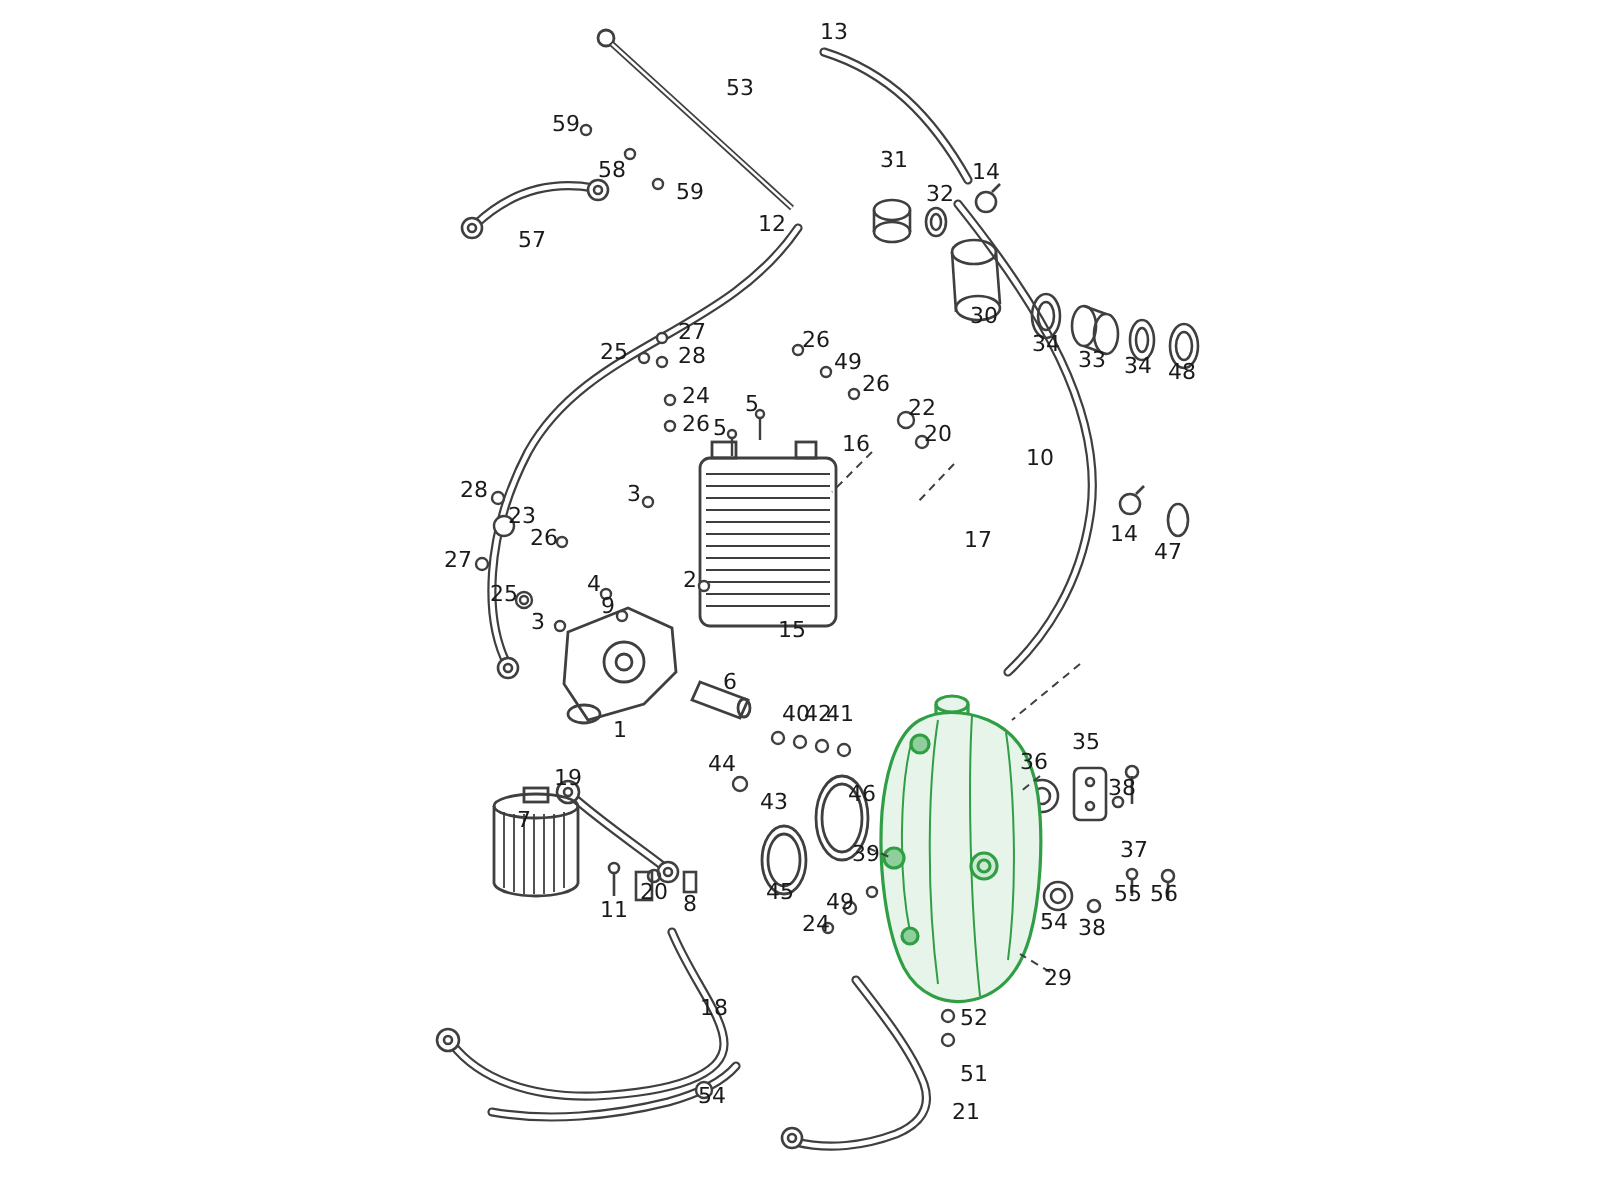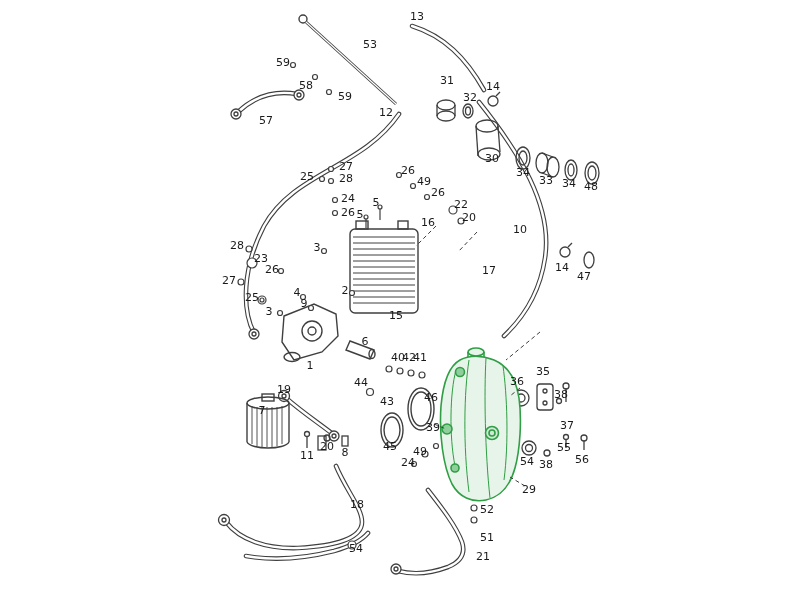--- a/index.html
+++ b/index.html
@@ -287,21 +287,21 @@
       <span class="callout" style="left: 567px; top: 381px; color: rgb(26, 26, 26); margin-top: 44px;">37</span>
       <span class="callout" style="left: 361px; top: 382px; color: rgb(26, 26, 26);">44</span>
       <span class="callout" style="left: 284px; top: 389px; color: rgb(26, 26, 26);">19</span>
       <span class="callout" style="left: 561px; top: 394px; color: rgb(26, 26, 26);">38</span>
       <span class="callout" style="left: 431px; top: 397px; color: rgb(26, 26, 26);">46</span>
       <span class="callout" style="left: 262px; top: 410px; color: rgb(26, 26, 26);">7</span>
       <span class="callout" style="left: 433px; top: 427px; color: rgb(26, 26, 26);">39</span>
       <span class="callout" style="left: 327px; top: 446px; color: rgb(26, 26, 26);">20</span>
       <span class="callout" style="left: 390px; top: 446px; color: rgb(26, 26, 26);">45</span>
       <span class="callout" style="left: 564px; top: 447px; color: rgb(26, 26, 26);">55</span>
-      <span class="callout" style="left: 582px; top: 447px; color: rgb(26, 26, 26); margin-top: 12px;">56</span>
+      <span class="callout" style="left: 582px; top: 447px; color: rgb(26, 26, 26);">56</span>
       <span class="callout" style="left: 420px; top: 451px; color: rgb(26, 26, 26);">49</span>
       <span class="callout" style="left: 345px; top: 452px; color: rgb(26, 26, 26);">8</span>
       <span class="callout" style="left: 307px; top: 455px; color: rgb(26, 26, 26);">11</span>
       <span class="callout" style="left: 527px; top: 461px; color: rgb(26, 26, 26);">54</span>
       <span class="callout" style="left: 408px; top: 462px; color: rgb(26, 26, 26);">24</span>
       <span class="callout" style="left: 546px; top: 464px; color: rgb(26, 26, 26);">38</span>
       <span class="callout" style="left: 529px; top: 489px; color: rgb(26, 26, 26);">29</span>
       <span class="callout" style="left: 345px; top: 504px; color: rgb(26, 26, 26); margin-left: 12px;">18</span>
       <span class="callout" style="left: 487px; top: 509px; color: rgb(26, 26, 26);">52</span>
       <span class="callout" style="left: 487px; top: 521px; color: rgb(26, 26, 26); margin-top: 16px;">51</span>

